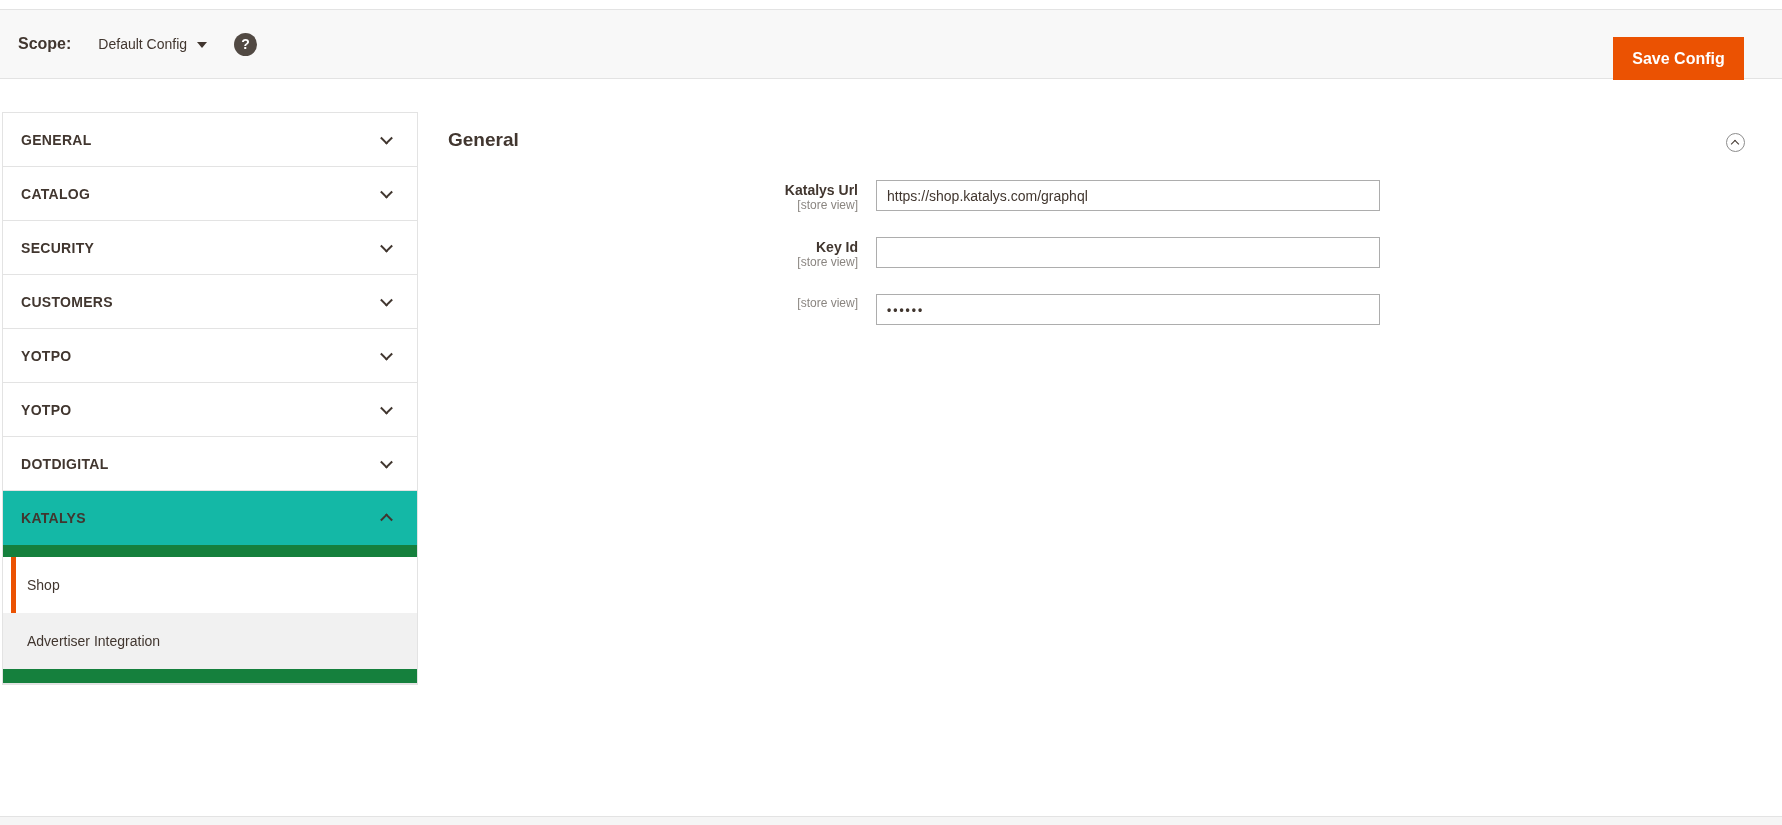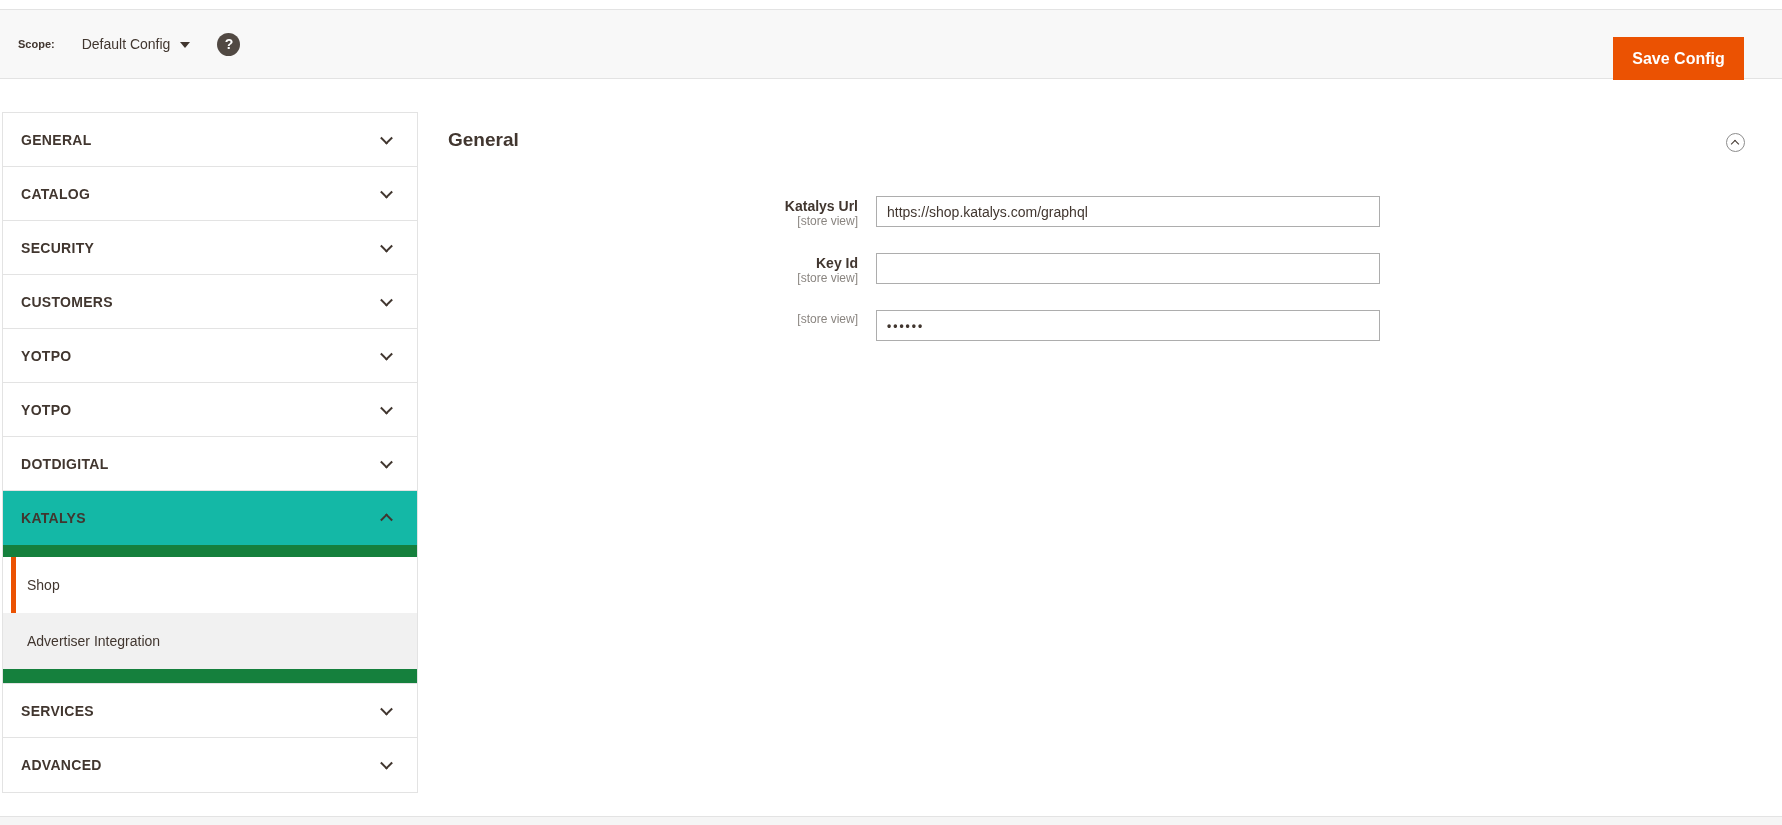--- a/index.html
+++ b/index.html
@@ -4,21 +4,21 @@
 <style>
   * { margin:0; padding:0; box-sizing:border-box; }
   html,body { width:1782px; height:825px; background:#ffffff; overflow:hidden;
               font-family:"Liberation Sans", sans-serif; color:#41362f; }
   body { position:relative; }
 
   
   #topbar { position:absolute; left:0; right:0; top:9px; height:70px;
             background:#f8f8f8; border-top:1px solid #e3e3e3; border-bottom:1px solid #e3e3e3;
             display:flex; align-items:center; padding-left:18px; }
-  .scope-label { font-weight:bold; font-size:11px;text-align:right; }
+  .scope-label { font-weight:bold; font-size:16px;text-align:right; }
   .scope-select { display:flex; align-items:center; margin-left:27px; cursor:pointer; }
   .scope-value { font-size:14px; }
   .caret-down { width:0; height:0; margin-left:10px; margin-top:2px;
                 border-left:5px solid transparent; border-right:5px solid transparent;
                 border-top:6px solid #41362f; }
   .help-circle { margin-left:27px; width:23px; height:23px; border-radius:50%;
                  background:#514943; color:#ffffff; font-weight:bold; font-size:14px;
                  display:flex; align-items:center; justify-content:center; cursor:pointer; }
   .save-btn { position:absolute; right:38px; top:27px; width:131px; height:43px;
               background:#eb5202; color:#ffffff; font-weight:bold; font-size:16px;
@@ -50,21 +50,21 @@
   
   #section-title { position:absolute; left:448px; top:129px; font-size:19px;
                    font-weight:600; color:#41362f; }
   #collapse-btn { position:absolute; left:1726px; top:133px; width:19px; height:19px;
                   border:1px solid #8d8d8d; border-radius:50%; background:#ffffff;
                   cursor:pointer; }
   #collapse-btn .chev-sm { position:absolute; left:5px; top:7px; width:6px; height:6px;
                   border-right:1.5px solid #41362f; border-top:1.5px solid #41362f;
                   transform:rotate(-45deg); }
 
-  #form-area { position:absolute; left:418px; right:0; top:196px; }
+  #form-area { position:absolute; left:418px; right:0; top:180px; }
   .field-row { display:flex; align-items:flex-start; margin-bottom:24px; }
   .field-label { width:440px; text-align:right; padding-top:2px; }
   .fl-main { display:block; font-size:14px; font-weight:bold; color:#41362f; line-height:16px; }
   .fl-note { display:block; font-size:12px; color:#8a8580; line-height:15px; }
   .field-input { margin-left:18px; width:504px; height:31px; border:1px solid #adadad;
                  background:#ffffff; padding:0 10px; font-size:14px; color:#41362f;
                  font-family:"Liberation Sans",sans-serif; }
   .field-input.pw { font-size:12px; font-weight:bold; letter-spacing:2px; }
 
   
@@ -124,31 +124,20 @@
   <div class="side-row expanded">
     <span class="side-label">KATALYS</span>
     <span class="chev up"></span>
   </div>
 </div>
   <div id="subnav">
   <div class="sub-item active">Shop</div>
 
   <div class="sub-item">Advertiser Integration</div>
 </div>
-  <div id="sections-bottom">
-  <div class="side-row">
-    <span class="side-label">SERVICES</span>
-    <span class="chev down"></span>
-  </div>
-
-  <div class="side-row">
-    <span class="side-label">ADVANCED</span>
-    <span class="chev down"></span>
-  </div>
-</div>
 </nav>
 
 <h2 id="section-title">General</h2>
 <span id="collapse-btn">
   <span class="chev-sm"></span>
 </span>
 
 <div id="form-area">
   <div class="field-row">
     <div class="field-label">

